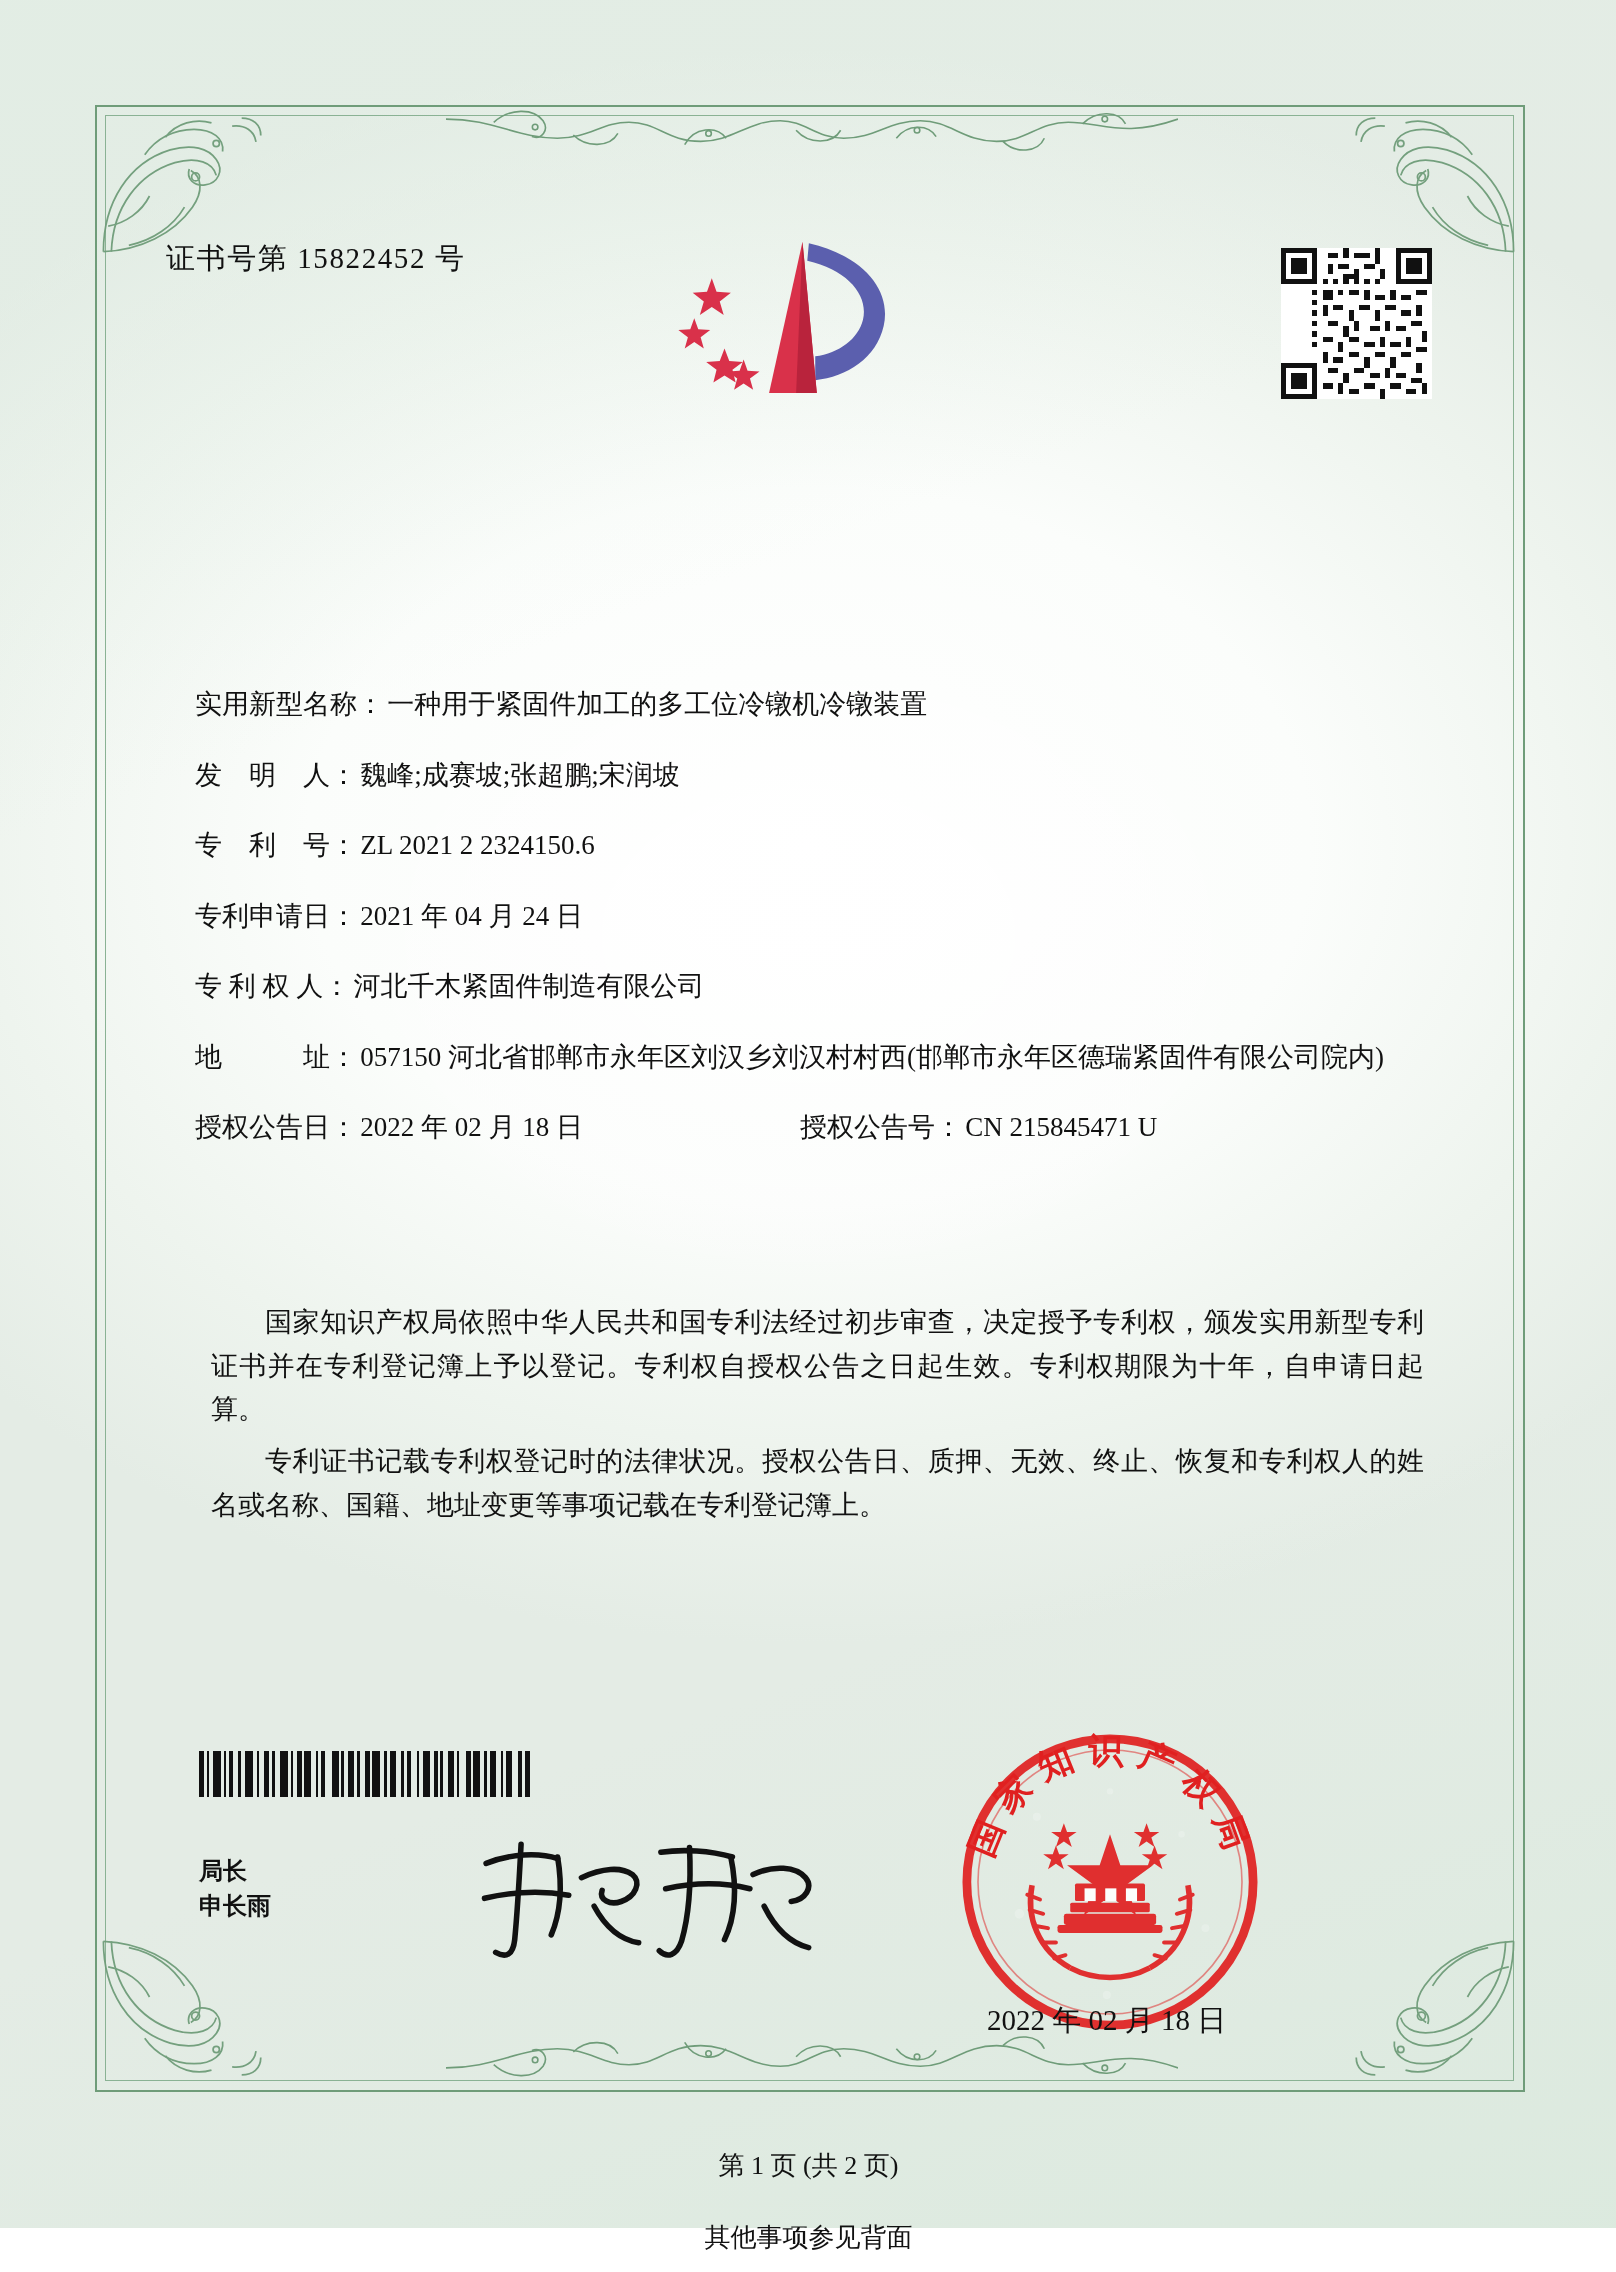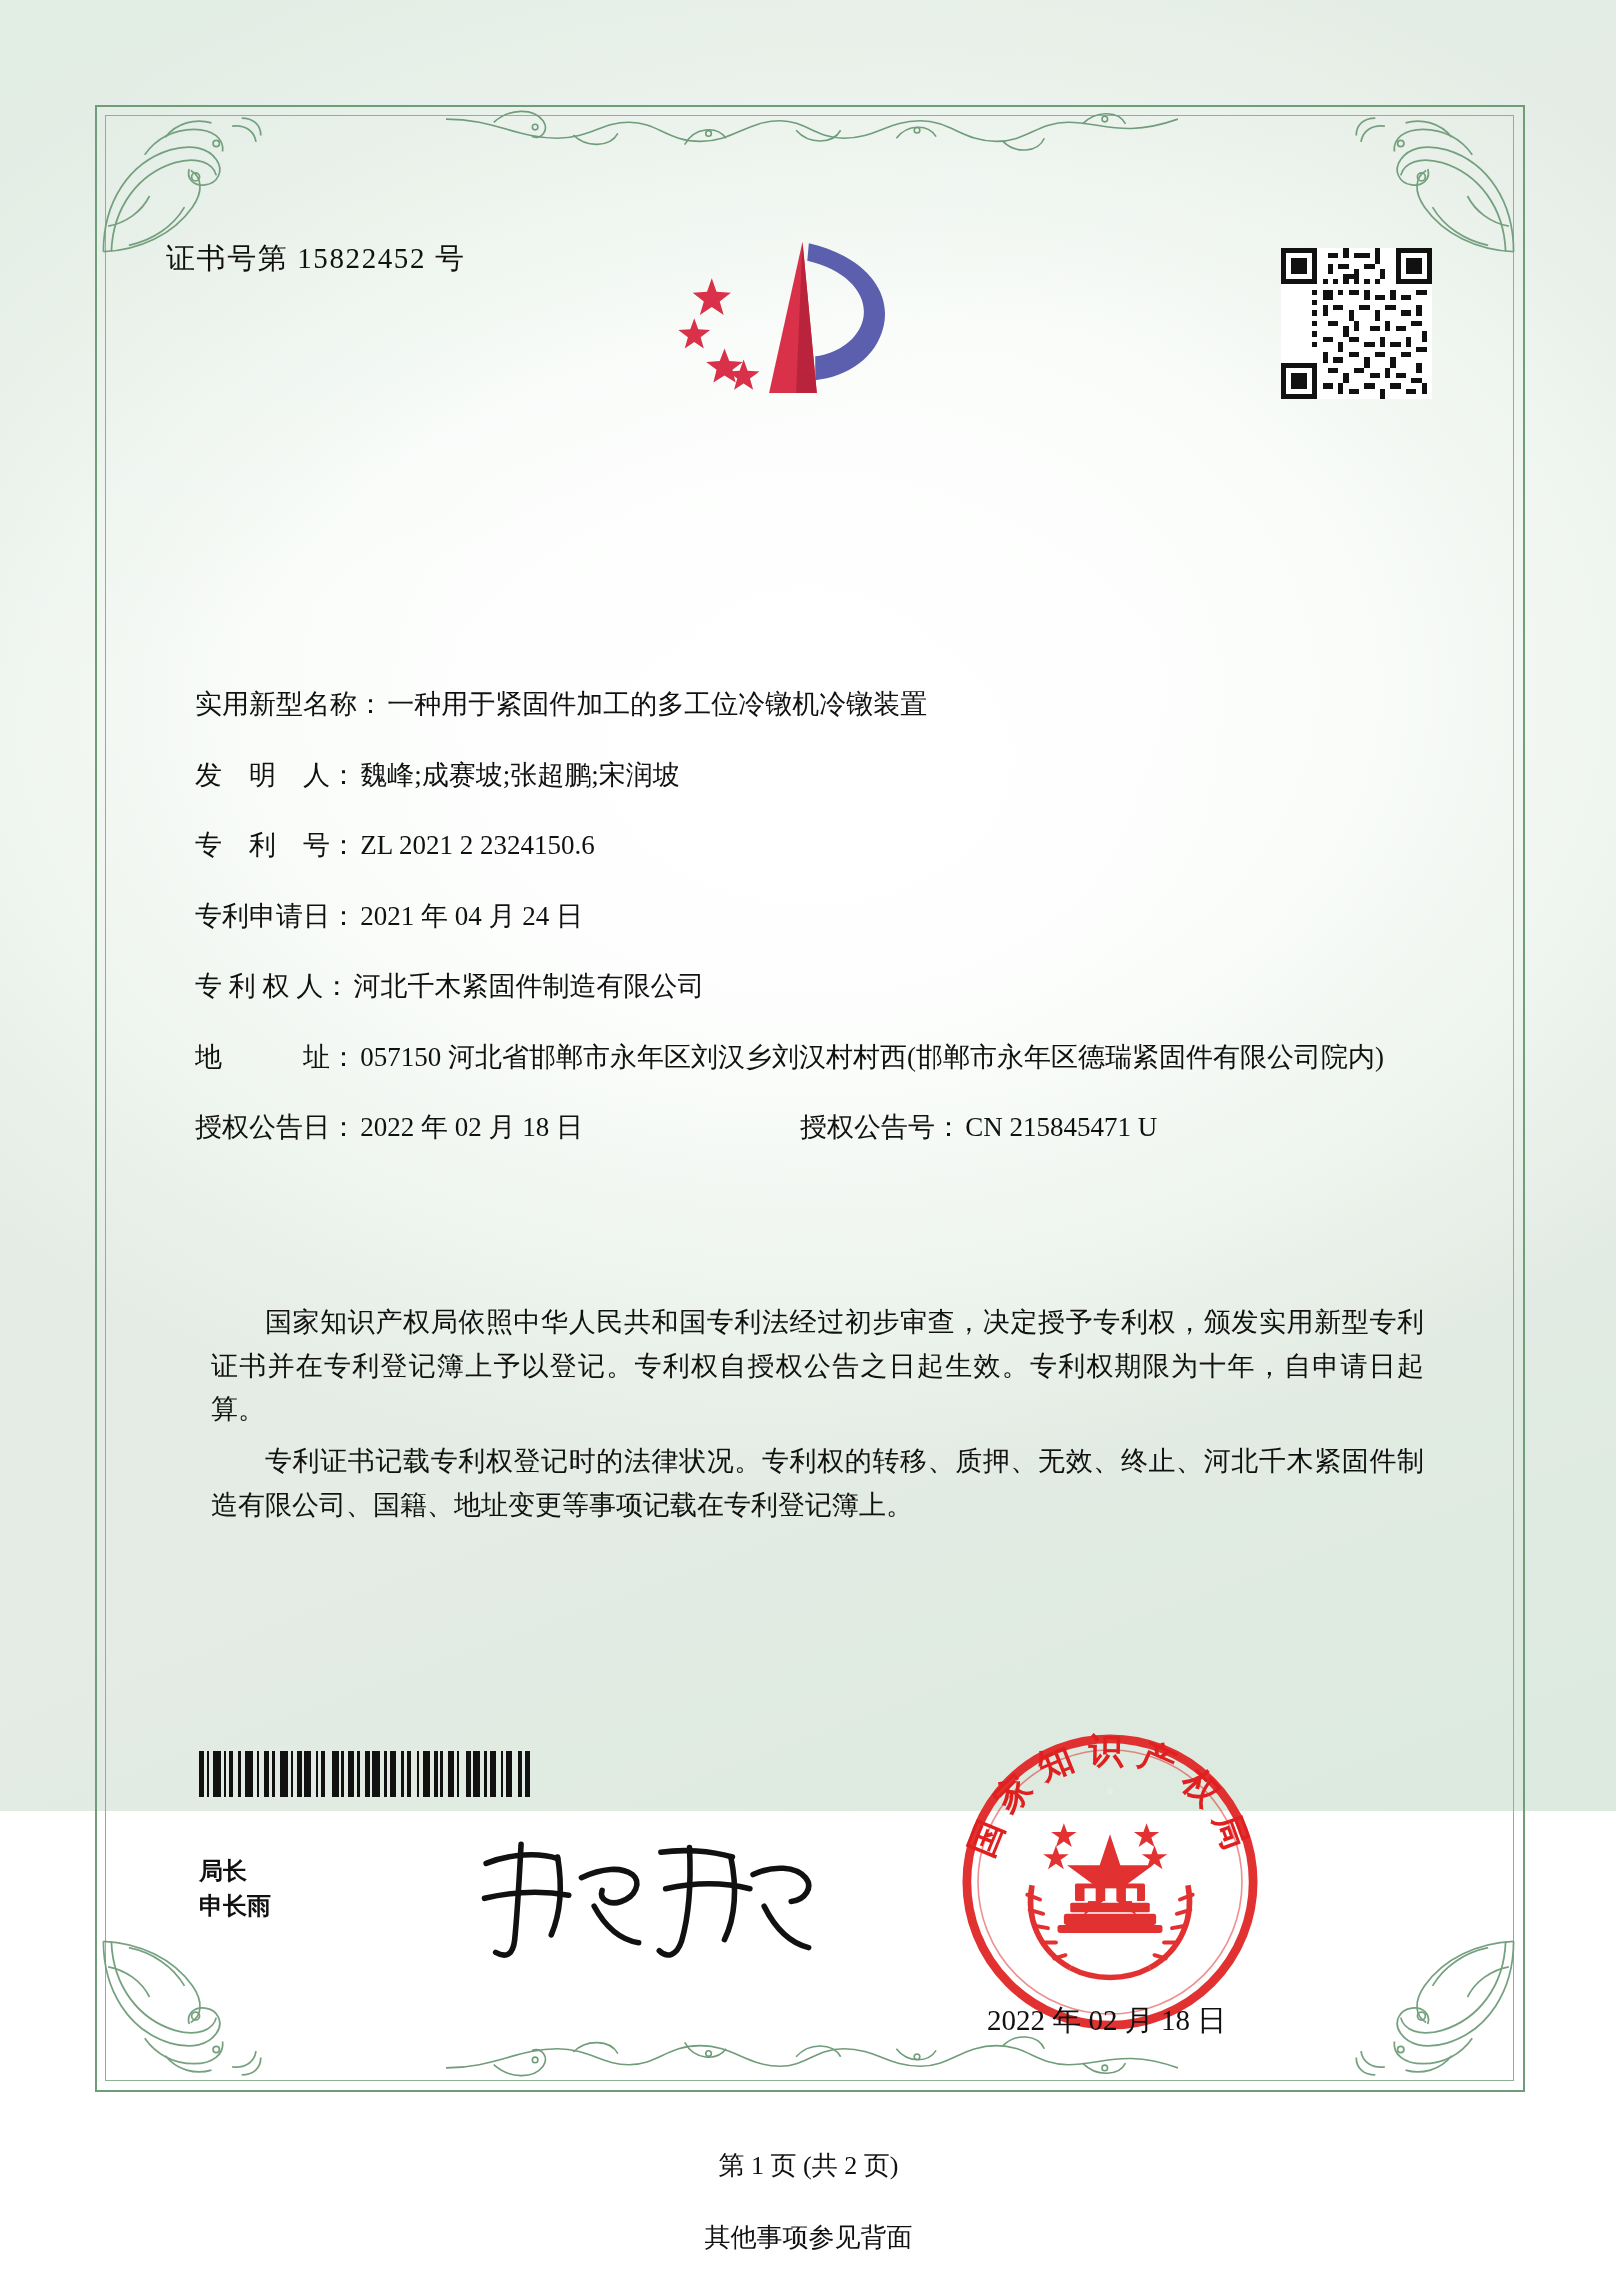--- a/index.html
+++ b/index.html
@@ -14,21 +14,21 @@
     color: #1a1a1a;
     overflow: hidden;
     position: relative;
   }
 
   
   .page {
     position: absolute;
     left: 0; top: 0;
     width: 1617px;
-    height: 1811px;
+    height: 2228px;
     background:
       radial-gradient(ellipse 1114px 796px at 50% 38%, #ffffff 0%, #fbfdfb 45%, #eef4ee 75%, #e4ece5 100%);
   }
   .paper-tint {
     position: absolute;
     left: 0; top: 0; right: 0; bottom: 0;
     background:
       radial-gradient(ellipse 716px 509px at 50% 42%, rgba(255,255,255,0.85) 0%, rgba(255,255,255,0.0) 70%),
       linear-gradient(160deg, rgba(225,238,228,0.55) 0%, rgba(255,255,255,0.0) 30%, rgba(255,255,255,0.0) 70%, rgba(214,232,218,0.6) 100%);
     pointer-events: none;
@@ -503,21 +503,21 @@
       </span>
       <span class="col-b">
         <span class="field-label">授权公告号：</span>
         <span class="field-value">CN 215845471 U</span>
       </span>
     </div>
   </div>
 
   <div class="paragraphs">
     <p>国家知识产权局依照中华人民共和国专利法经过初步审查，决定授予专利权，颁发实用新型专利证书并在专利登记簿上予以登记。专利权自授权公告之日起生效。专利权期限为十年，自申请日起算。</p>
-    <p>专利证书记载专利权登记时的法律状况。专利权的转移、质押、无效、终止、河北千木紧固件制造有限公司、国籍、地址变更等事项记载在专利登记簿上。</p>
+    <p>专利证书记载专利权登记时的法律状况。授权公告日、质押、无效、终止、恢复和专利权人的姓名或名称、国籍、地址变更等事项记载在专利登记簿上。</p>
   </div>
 
   <div class="barcode">
     <i style="width:4.8px"></i>
       <i style="width:3.2px;background:transparent"></i>
     <i style="width:2.4px"></i>
       <i style="width:4px;background:transparent"></i>
     <i style="width:7.2px"></i>
       <i style="width:3.2px;background:transparent"></i>
     <i style="width:2.4px"></i>

